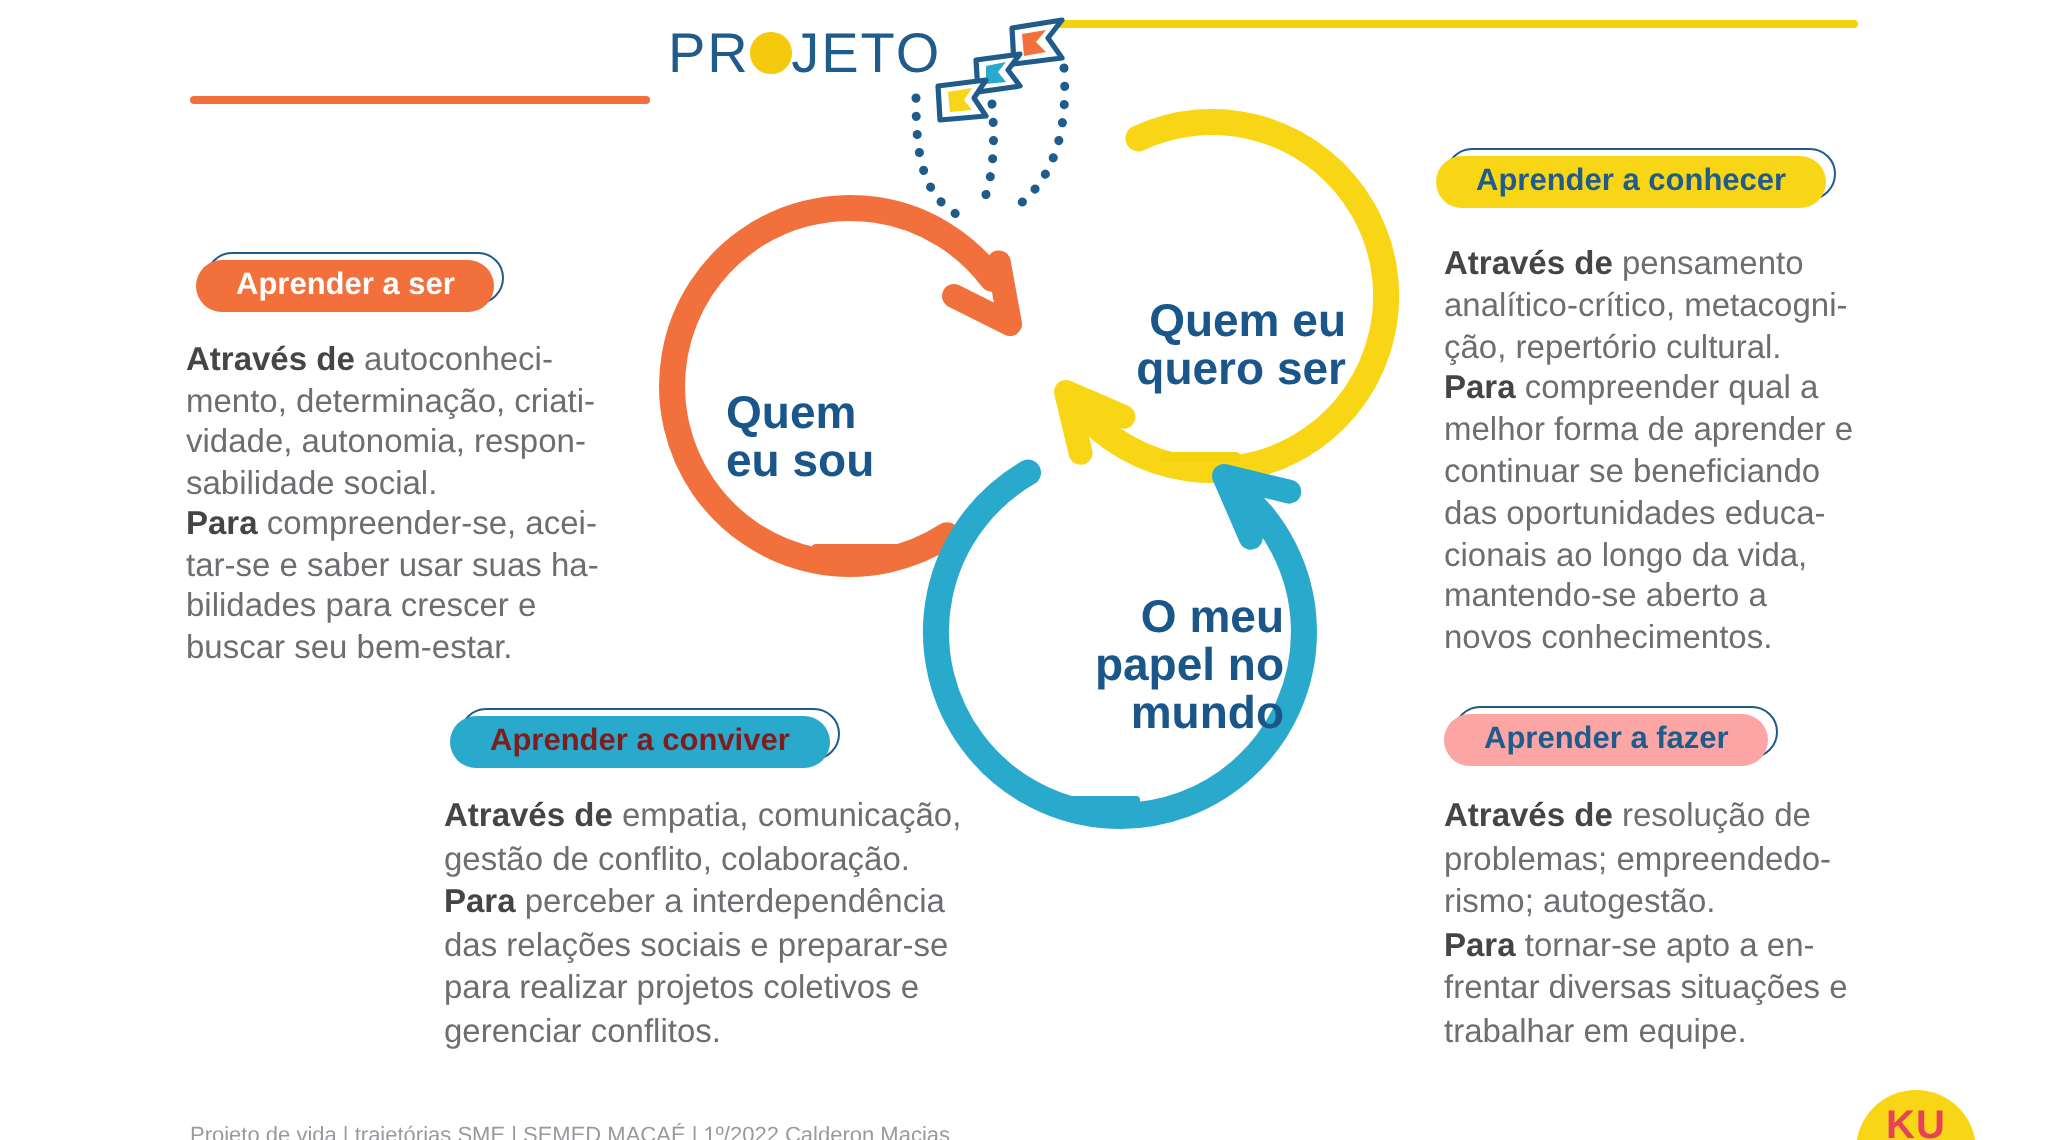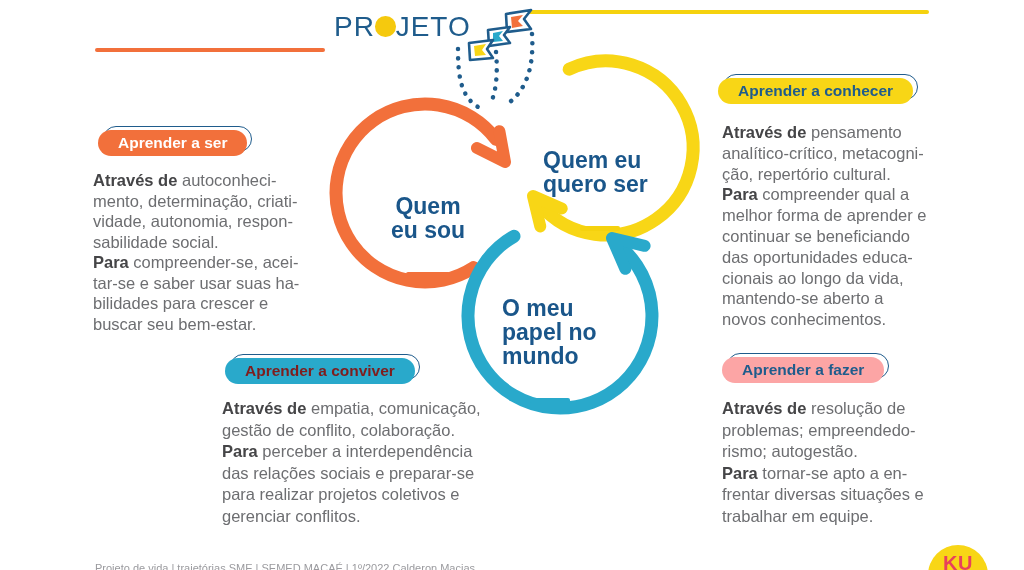--- a/index.html
+++ b/index.html
@@ -20,23 +20,23 @@
           border-radius:50%;overflow:hidden;color:transparent;vertical-align:-0.04em;}
   .a-orange{color:#F2703B;}
   .flags{position:absolute;left:448px;top:4px;}
 
   
   .rings{position:absolute;left:0;top:0;pointer-events:none;}
 
   
   .cycle-label{position:absolute;color:#1A568A;font-weight:bold;font-size:23px;
                line-height:24px;white-space:pre-line;}
-  .cl-sou{left:363px;top:170px;width:130px;text-align:center;}
-  .cl-quero{left:543px;top:124px;width:130px;text-align:left;}
-  .cl-papel{left:502px;top:272px;width:140px;text-align:left;}
+  .cl-sou{left:363px;top:170px;width:130px;}
+  .cl-quero{left:543px;top:124px;width:130px;text-align:right;}
+  .cl-papel{left:502px;top:272px;width:140px;text-align:right;}
   .cycle-underline{height:4.5px;border-radius:2px;margin-top:6px;}
   .cl-sou  .cycle-underline{width:44px;margin-left:auto;margin-right:auto;background:#F2703B;}
   .cl-quero .cycle-underline{width:40px;margin-left:37px;background:#F5D20E;}
   .cl-papel .cycle-underline{width:40px;margin-left:28px;background:#29A9CB;}
 
   
   .badge{position:absolute;}
   .badge-outline{position:absolute;inset:0;border:1.6px solid #1F5C8C;
                  border-radius:999px;transform:translate(5px,-4px);}
   .badge-pill{position:relative;z-index:1;border-radius:999px;padding:4px 20px;

